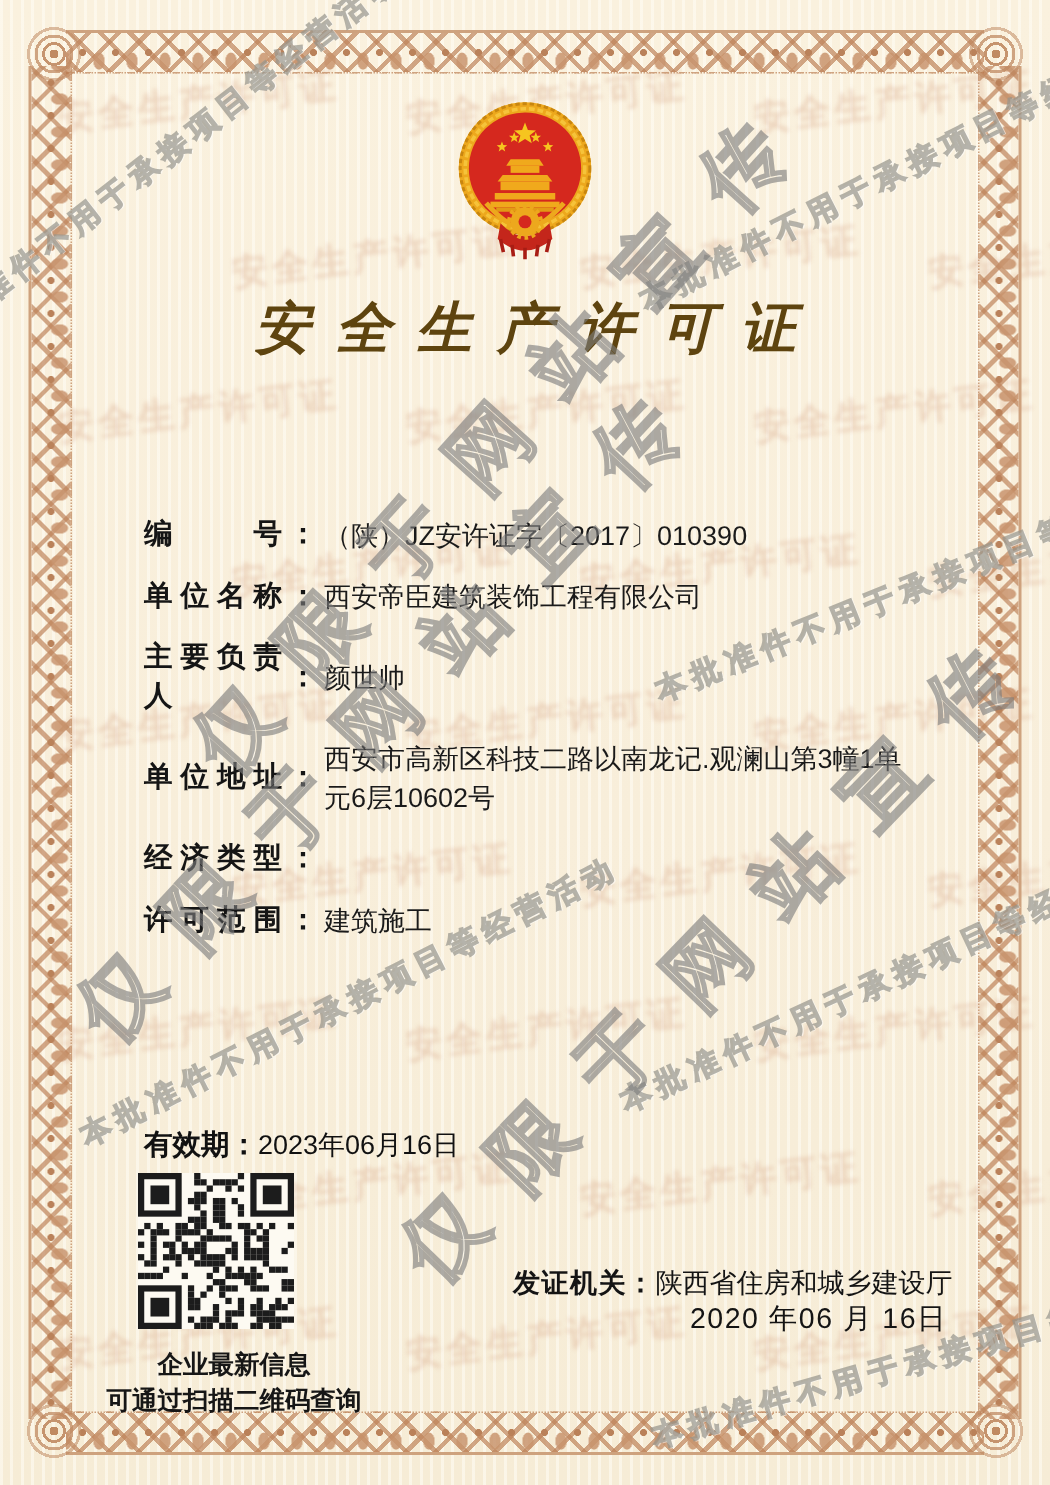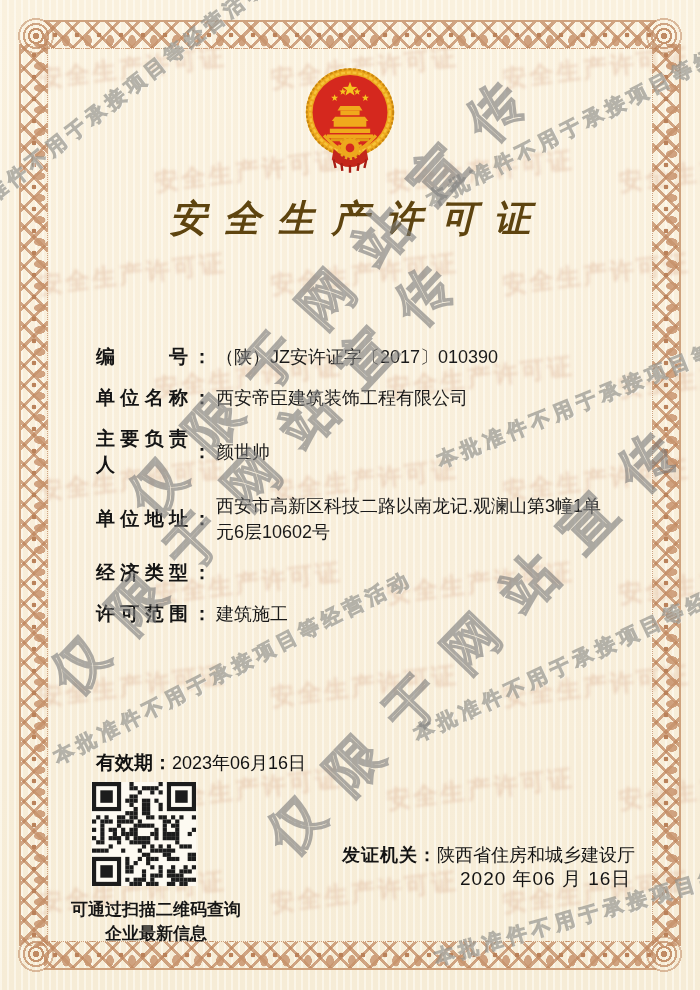--- a/index.html
+++ b/index.html
@@ -409,22 +409,22 @@
         <rect x="4" y="4" width="20" height="20" fill="#fdfaf2"></rect>
         <rect x="8" y="8" width="12" height="12" fill="#1c1c1c"></rect>
         <rect x="72" y="0" width="28" height="28" fill="#1c1c1c"></rect>
         <rect x="76" y="4" width="20" height="20" fill="#fdfaf2"></rect>
         <rect x="80" y="8" width="12" height="12" fill="#1c1c1c"></rect>
         <rect x="0" y="72" width="28" height="28" fill="#1c1c1c"></rect>
         <rect x="4" y="76" width="20" height="20" fill="#fdfaf2"></rect>
         <rect x="8" y="80" width="12" height="12" fill="#1c1c1c"></rect>
       </svg>
     <div class="qr-caption">
+      <div>企业最新信息</div>
       <div>可通过扫描二维码查询</div>
-      <div>企业最新信息</div>
     </div>
 
 
     <div class="authority">
       <span class="lab">发证机关：</span><span>陕西省住房和城乡建设厅</span>
     </div>
 
     <div class="issue-date">2020 年06 月 16日</div>
 
   </div>

